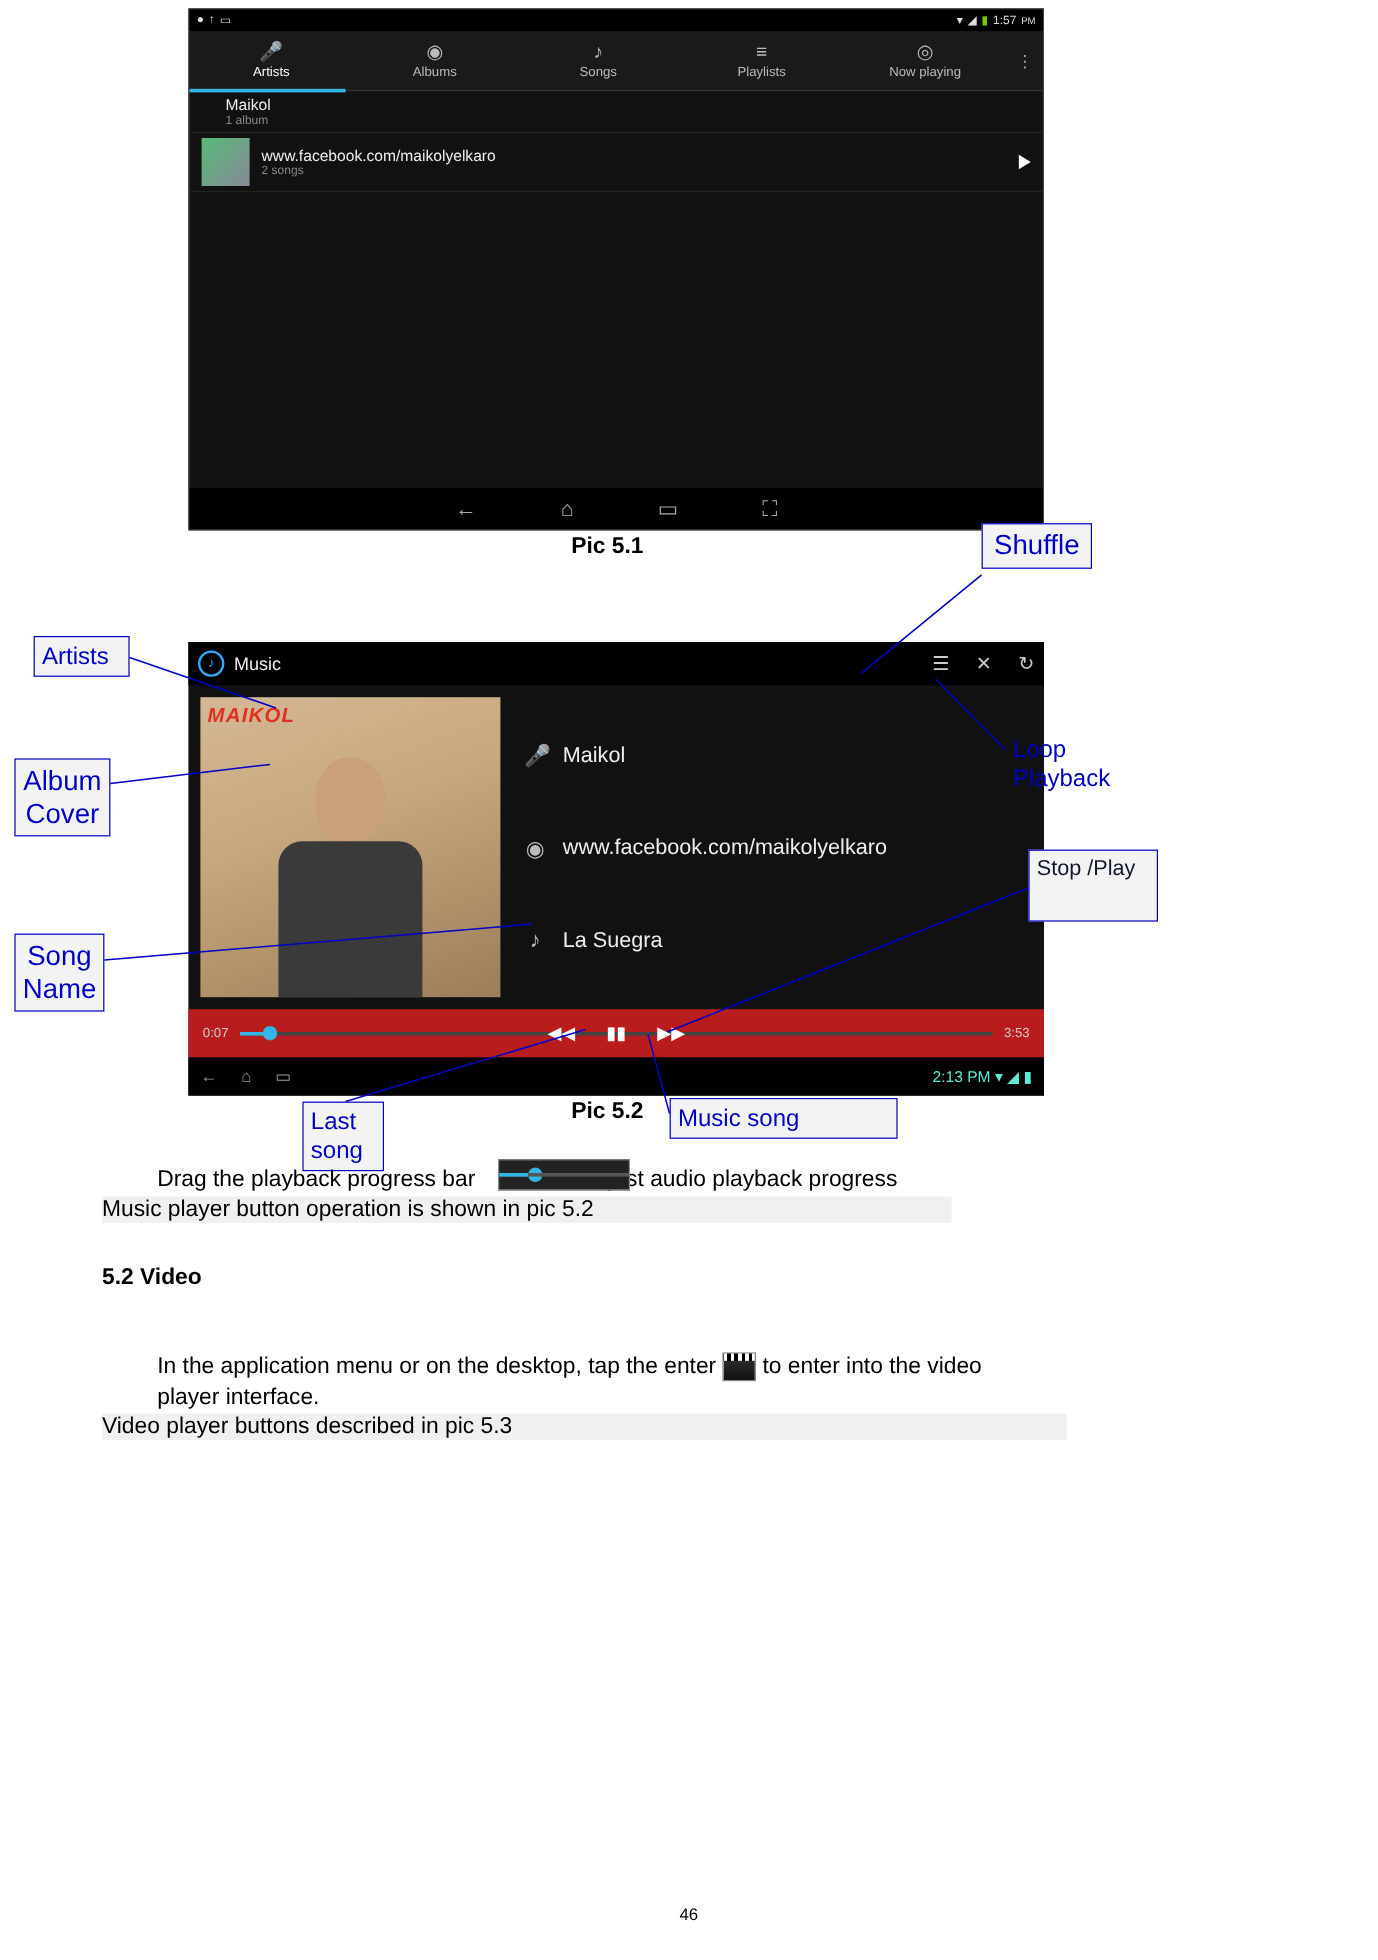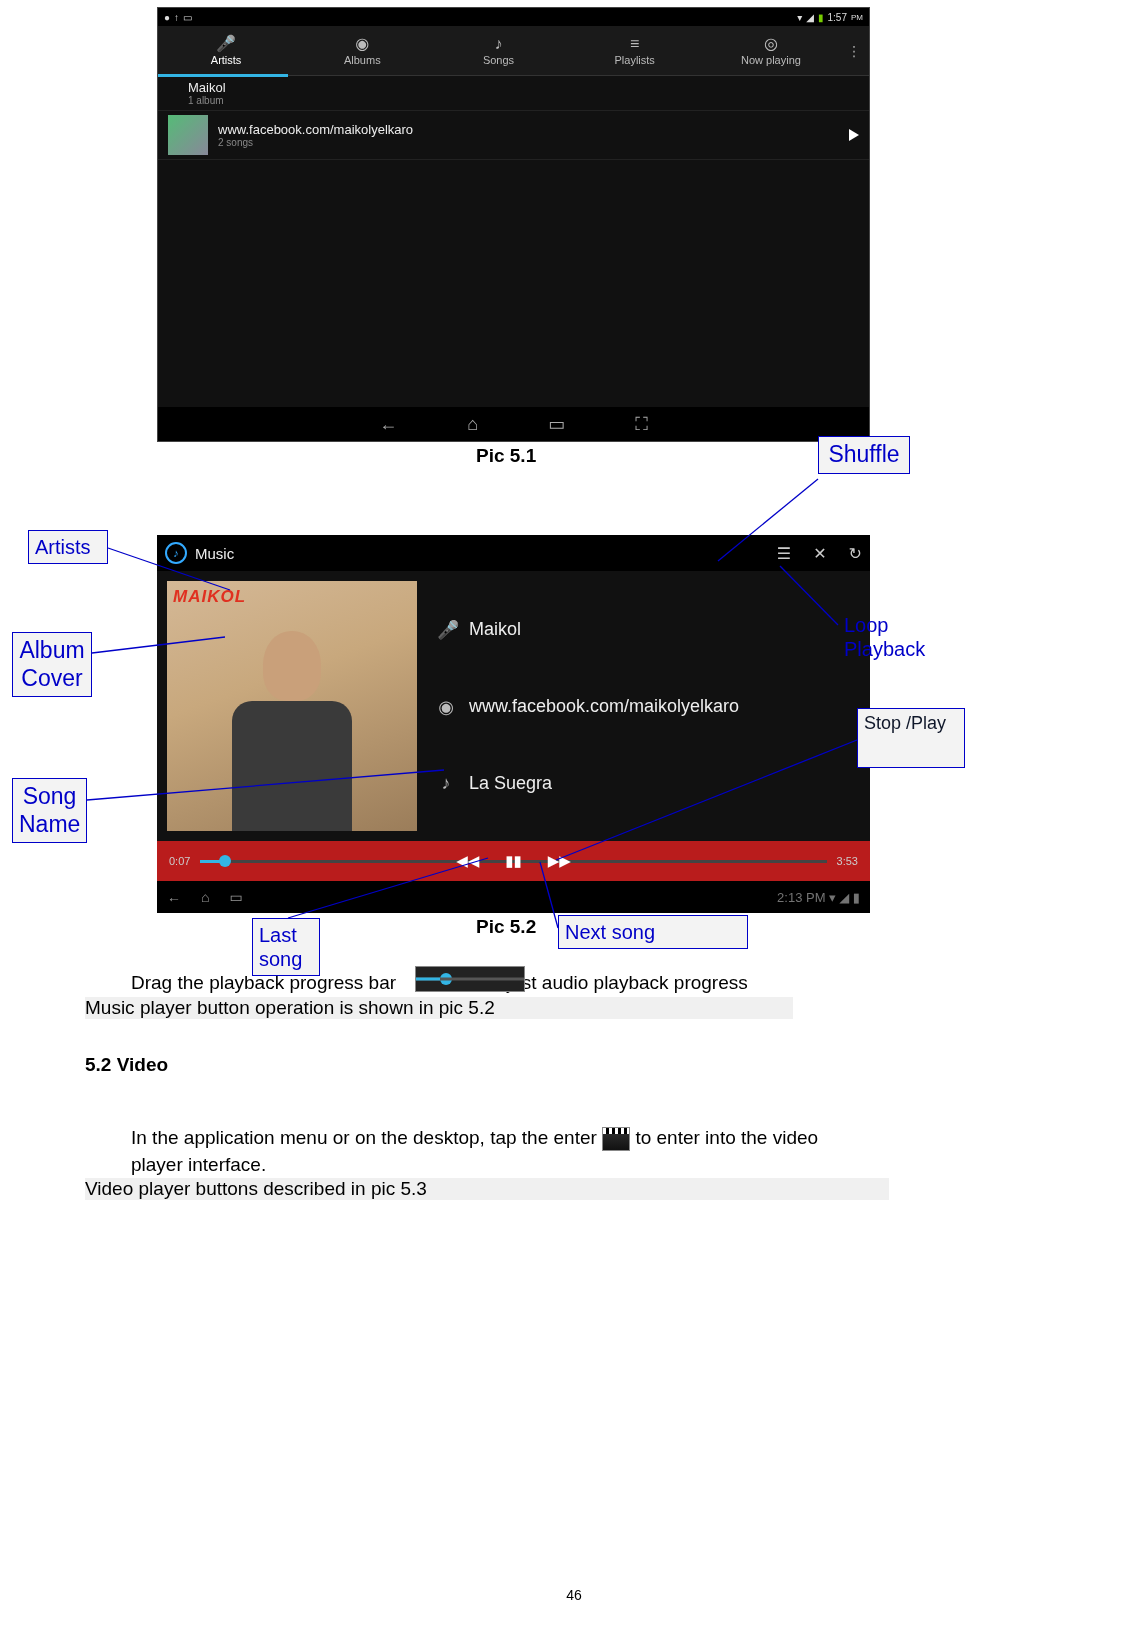--- a/index.html
+++ b/index.html
@@ -234,21 +234,21 @@
     background: #000;
     display: flex;
     align-items: center;
     padding: 0 10px;
     gap: 20px;
     color: #999;
     font-size: 14px;
   }
   .bottom-nav2 .clock {
     margin-left: auto;
-    color: #737373;
+    color: #5eead4;
     font-size: 13px;
   }
   .callout {
     position: absolute;
     border: 1.5px solid #0000c8;
     background: #f3f3f3;
     padding: 4px 6px;
     font-family: Arial, sans-serif;
     line-height: 1.2;
   }
@@ -420,21 +420,21 @@
 <div class="callout blue" style="left:838px; top:609px; width:100px; background:transparent; border:none">
   <span>Loop</span><br><span>Playback</span>
 </div>
 <div class="callout red" style="left:857px; top:698px; width:108px; height:60px">
   <span>Stop /Play</span>
 </div>
 <div class="callout blue" style="left:252px; top:918px; width:68px">
   <span>Last</span><br><span>song</span>
 </div>
 <div class="callout blue" style="left:558px; top:915px; width:190px">
-  <span>Next song</span>
+  <span>Music song</span>
 </div>
 
 <svg class="lines">
   <line x1="818" y1="479" x2="718" y2="561" stroke="#0000c8" stroke-width="1.3"></line>
   <line x1="108" y1="548" x2="230" y2="590" stroke="#0000c8" stroke-width="1.3"></line>
   <line x1="92" y1="653" x2="225" y2="637" stroke="#0000c8" stroke-width="1.3"></line>
   <line x1="87" y1="800" x2="444" y2="770" stroke="#0000c8" stroke-width="1.3"></line>
   <line x1="838" y1="625" x2="780" y2="566" stroke="#0000c8" stroke-width="1.3"></line>
   <line x1="857" y1="740" x2="556" y2="860" stroke="#0000c8" stroke-width="1.3"></line>
   <line x1="288" y1="918" x2="488" y2="858" stroke="#0000c8" stroke-width="1.3"></line>

